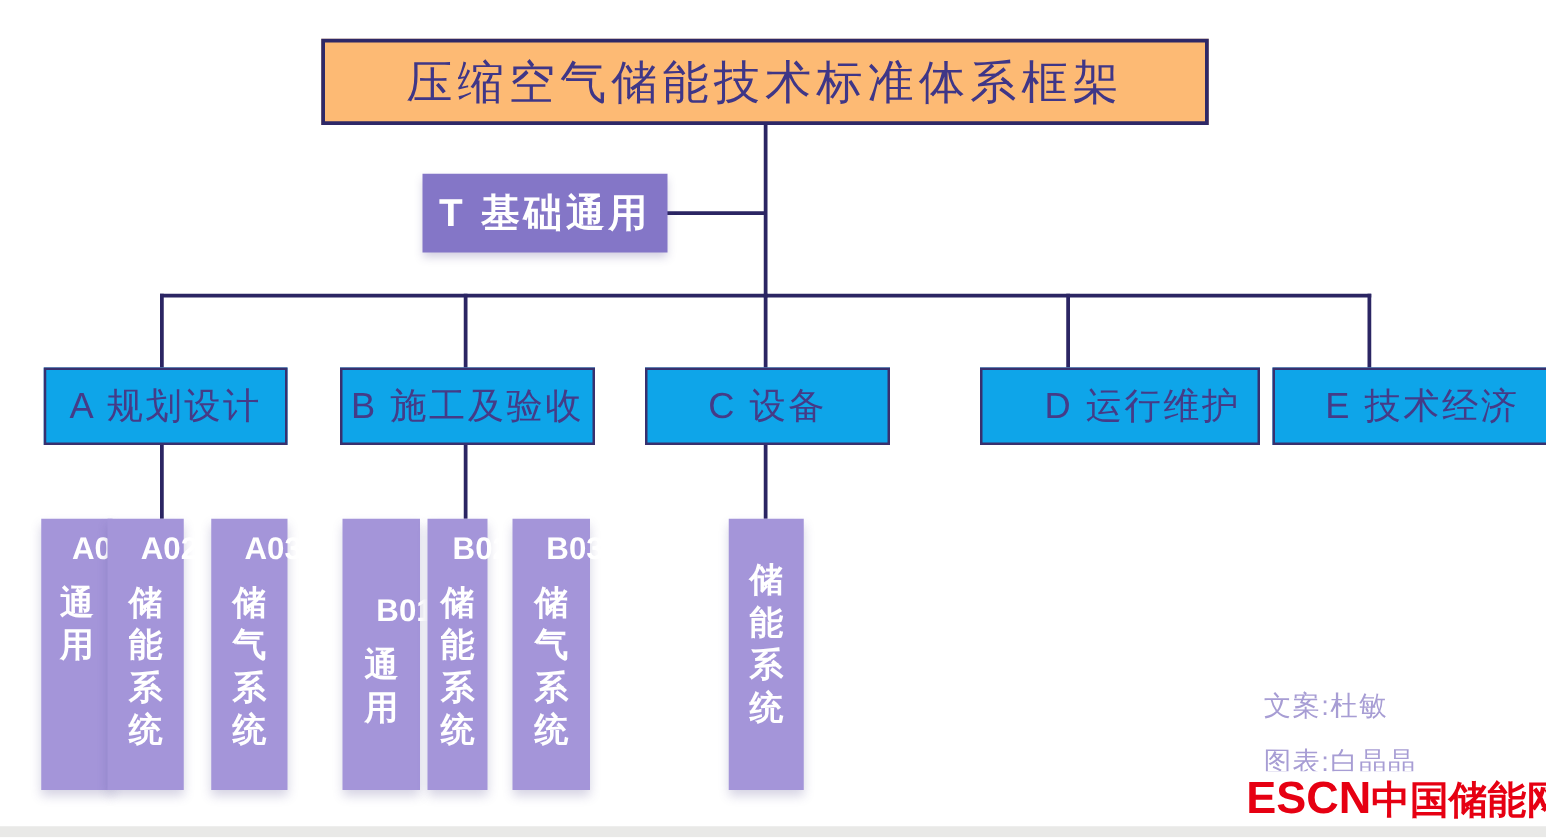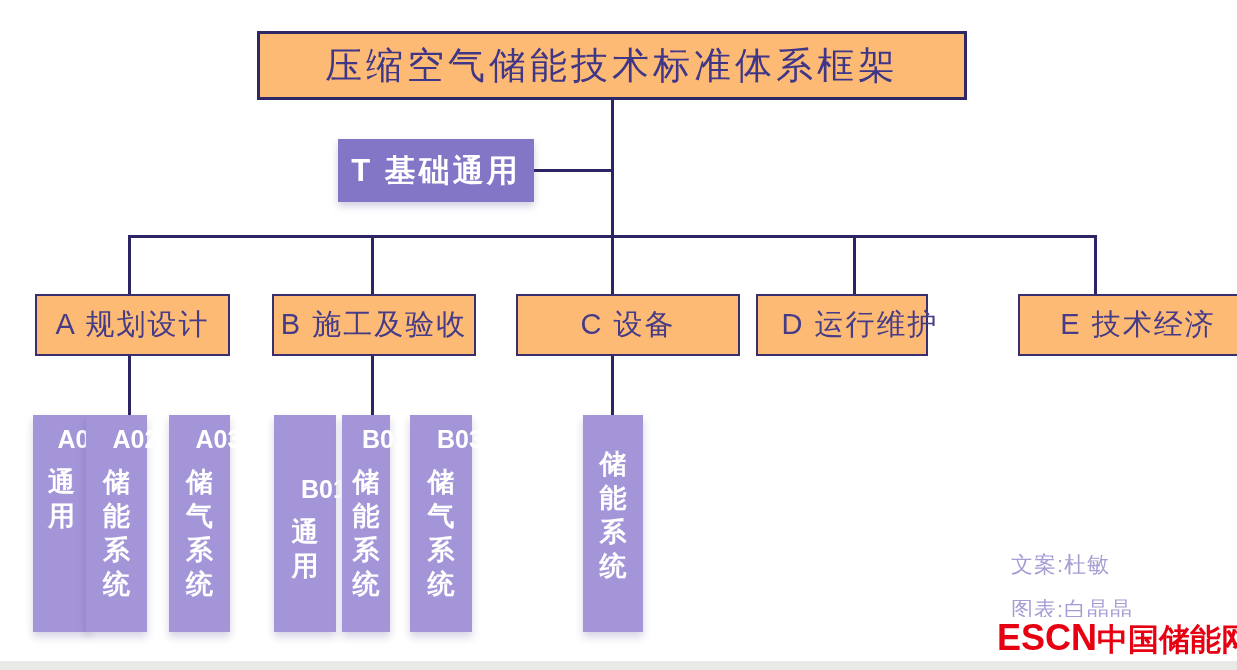--- a/index.html
+++ b/index.html
@@ -24,21 +24,21 @@
     position:absolute;left:338px;top:139px;width:196px;height:63px;
     background:#8476c7;color:#ffffff;
     display:flex;align-items:center;justify-content:center;
     font-size:31px;font-weight:bold;letter-spacing:3px;
     box-shadow:0 4px 7px rgba(70,60,130,0.25);
     white-space:nowrap;
   }
   
   .branch{
     position:absolute;top:294px;height:62px;
-    background:#fdba74;border:2px solid #38306e;
+    background:#0ea5e9;border:2px solid #38306e;
     display:flex;align-items:center;justify-content:center;
     font-size:29px;letter-spacing:2px;color:#453b87;
     box-sizing:border-box;white-space:nowrap;
   }
   
   .child{
     position:absolute;top:415px;height:217px;
     background:#a495d9;color:#ffffff;
     display:flex;flex-direction:column;align-items:center;
     box-shadow:0 5px 8px rgba(70,60,130,0.22);
@@ -88,22 +88,22 @@
   <div class="line" style="left:128px;top:356px;width:3px;height:59px;"></div>
   <div class="line" style="left:371px;top:356px;width:3px;height:59px;"></div>
   <div class="line" style="left:611px;top:356px;width:3px;height:59px;"></div>
 
   <div class="title-box">压缩空气储能技术标准体系框架</div>
 
   <div class="t-box">T 基础通用</div>
 
   <div class="branch" style="left:35px;width:195px;">A 规划设计</div>
   <div class="branch" style="left:272px;width:204px;">B 施工及验收</div>
-  <div class="branch" style="left:516px;width:224px;">C 设备</div>
-  <div class="branch" style="left:756px;width:172px;padding-left:36px;">D 运行维护</div>
+  <div class="branch" style="left:516px;width:196px;">C 设备</div>
+  <div class="branch" style="left:784px;width:224px;padding-left:36px;">D 运行维护</div>
   <div class="branch" style="left:1018px;width:240px;">E 技术经济</div>
 
   <div class="child" style="left:33px;width:57px;">
     <div class="code">A01</div>
     <div class="vname">通用</div>
   </div>
   <div class="child" style="left:86px;width:61px;">
     <div class="code">A02</div>
     <div class="vname">储能系统</div>
   </div>

